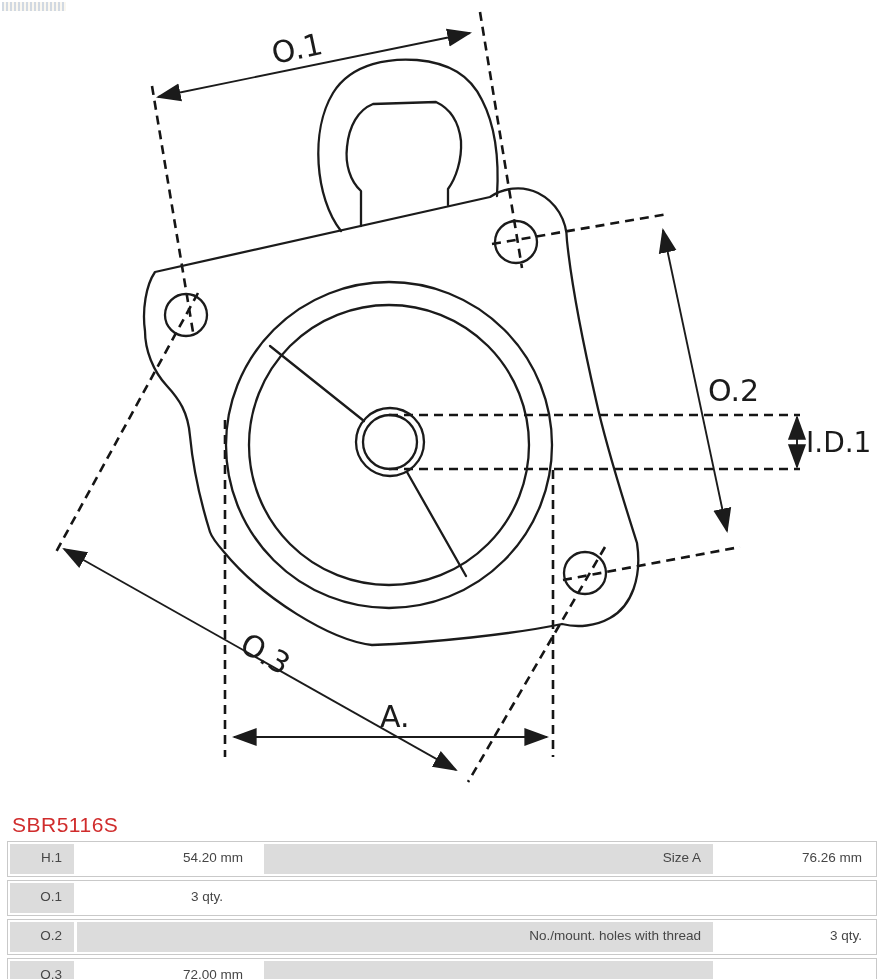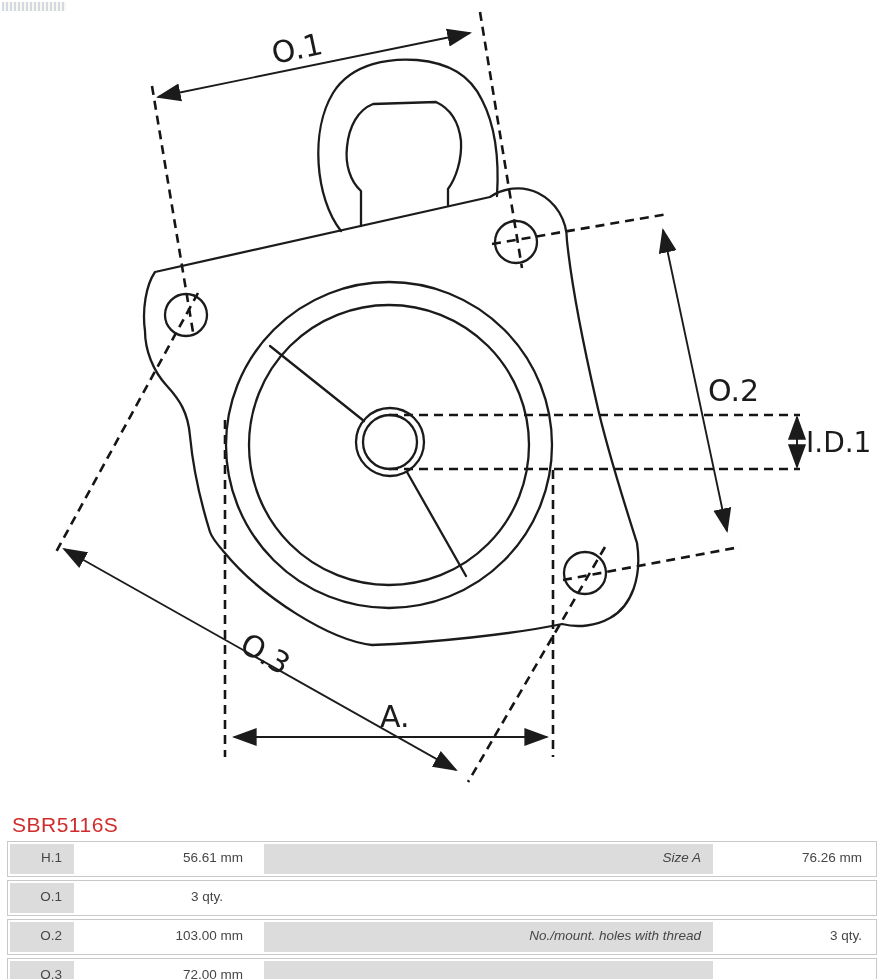--- a/index.html
+++ b/index.html
@@ -33,21 +33,21 @@
     height:30px;margin-bottom:3px;padding:2px;
   }
   .cell{
     line-height:28px;font-size:13.5px;color:#464646;
     text-align:right;padding-right:12px;box-sizing:border-box;
     white-space:nowrap;overflow:hidden;
   }
   .cell.gray{background:#dcdcdc;}
   .cell.k1{width:64px;}
   .cell.v1{width:178px;margin-right:6px;}
-  .cell.k2{flex:1;font-style:italic;}
+  .cell.k2{flex:1;}
   .cell.v2{width:158px;}
 </style>
 </head>
 <body>
 
 <div class="watermark"></div>
 
 <div class="stage">
   <svg width="889" height="806" viewBox="0 0 889 806">
     <defs>
@@ -134,31 +134,30 @@
       <text class="dim-label small" x="806" y="452">I.D.1</text>
     </g>
   </svg>
 </div>
 
 <div class="code-line">SBR5116S</div>
 
 <div class="spec-table">
   <div class="spec-row">
     <div class="cell gray k1">H.1</div>
-    <div class="cell v1">56.61 mm</div>
+    <div class="cell v1">54.20 mm</div>
     <div class="cell gray k2">Size A</div>
     <div class="cell v2">76.26 mm</div>
   </div>
   <div class="spec-row">
     <div class="cell gray k1">O.1</div>
     <div class="cell v2">3 qty.</div>
   </div>
   <div class="spec-row">
     <div class="cell gray k1">O.2</div>
-    <div class="cell v1">103.00 mm</div>
     <div class="cell gray k2">No./mount. holes with thread</div>
     <div class="cell v2">3 qty.</div>
   </div>
   <div class="spec-row">
     <div class="cell gray k1">O.3</div>
     <div class="cell v1">72.00 mm</div>
     <div class="cell gray k2"></div>
     <div class="cell v2"></div>
   </div>
 </div>

